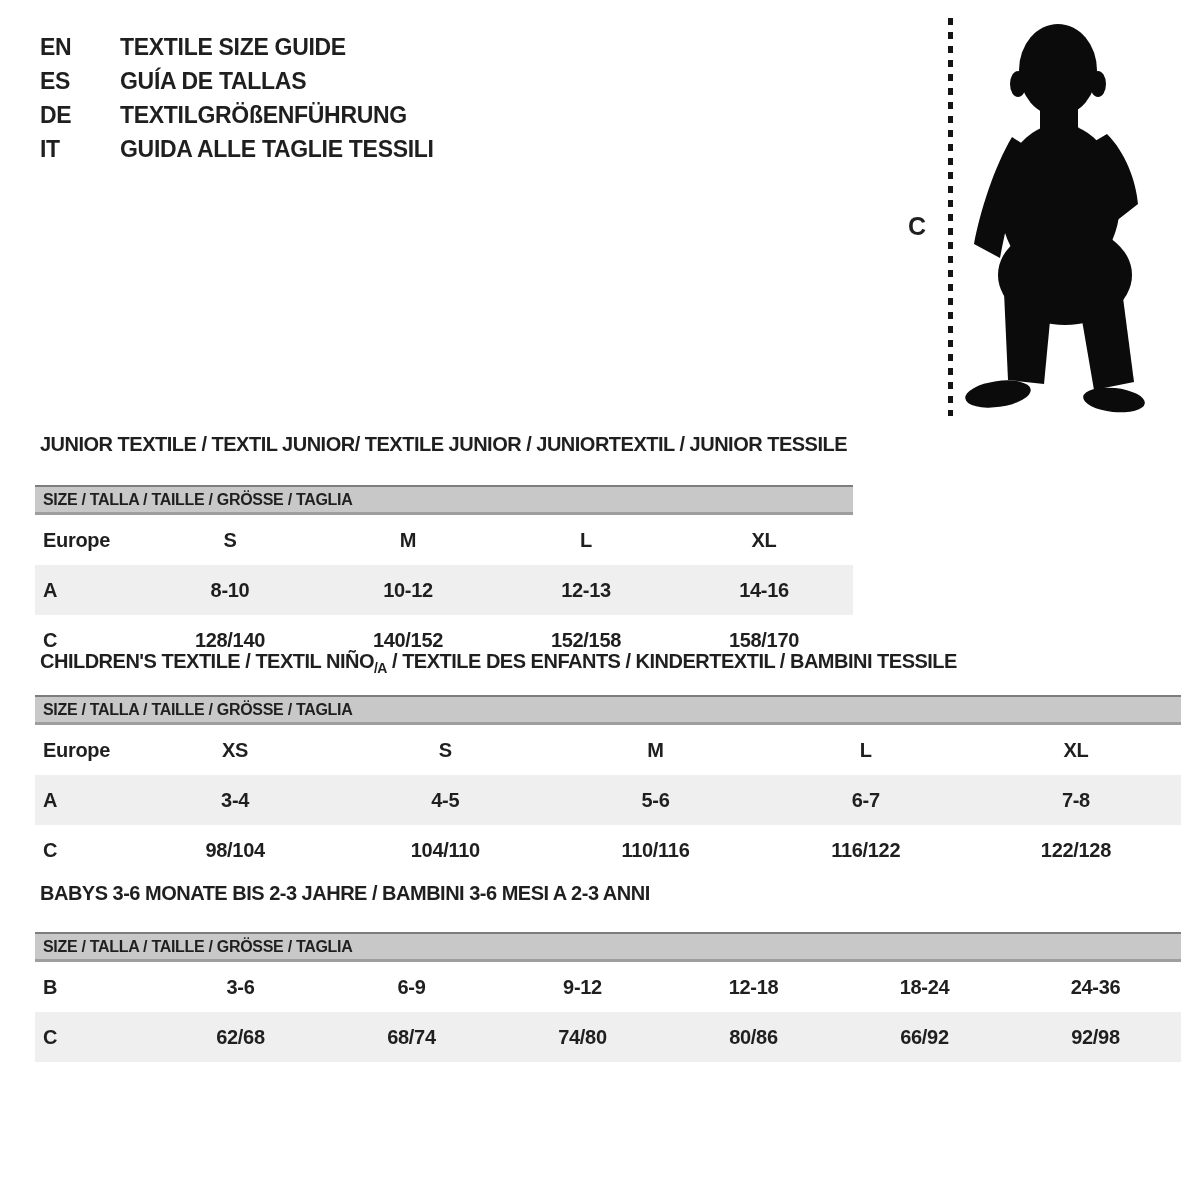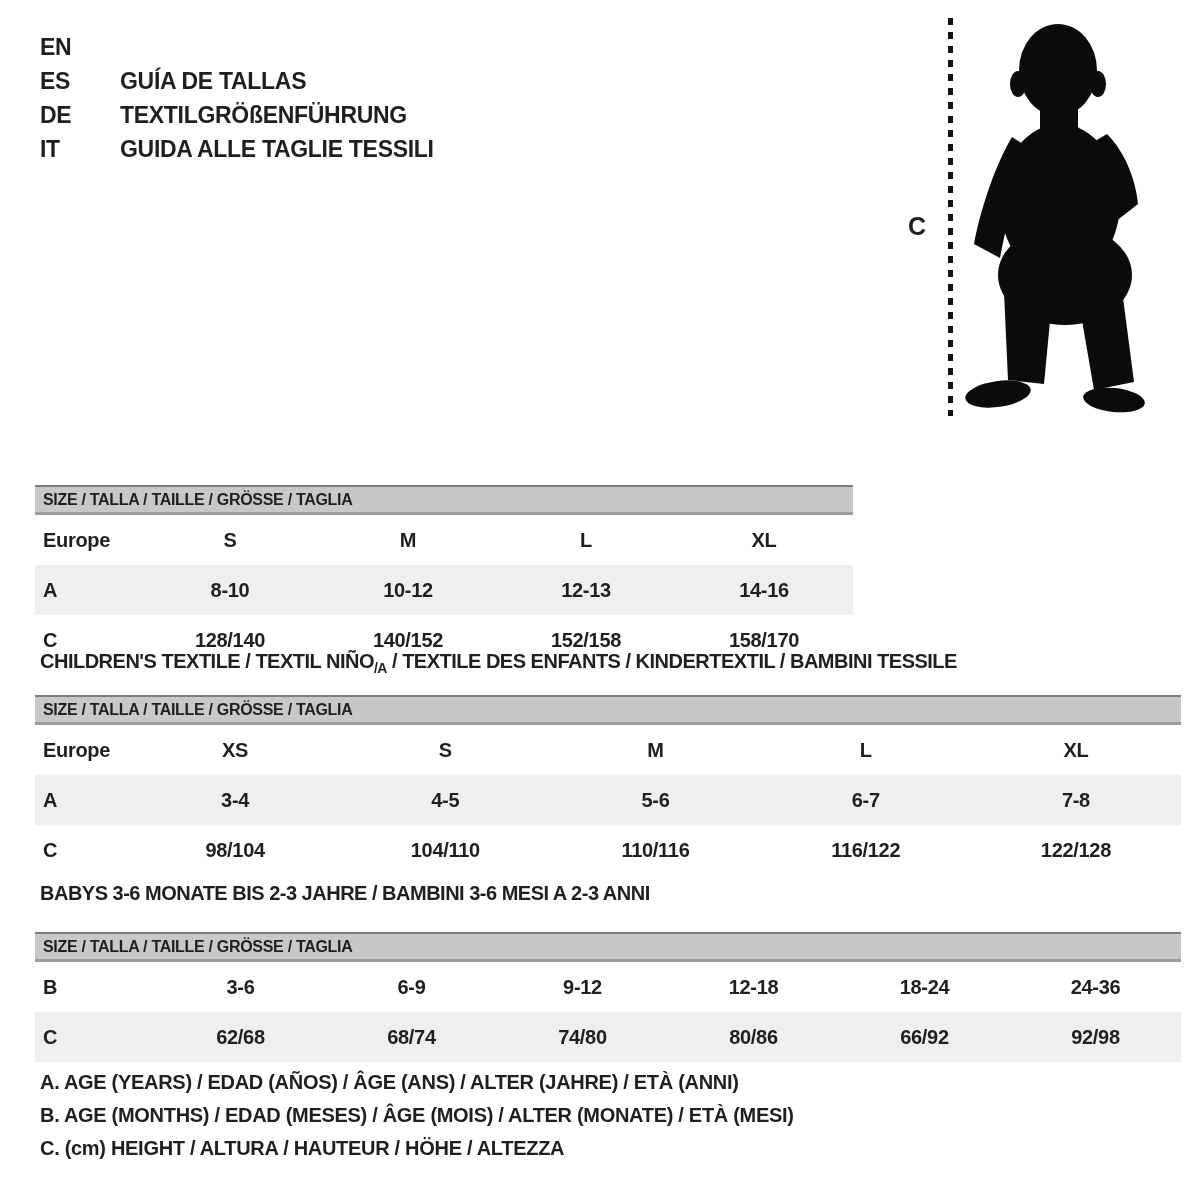--- a/index.html
+++ b/index.html
@@ -41,20 +41,21 @@
   .legend-line{height:33px;display:flex;align-items:center;font-size:20px;white-space:nowrap;}
 </style>
 </head>
 <body>
 
 <div class="canvas">
 
   <div class="langs">
     <div class="lang-row">
       <span class="lang-code">EN</span>
+      <span class="lang-title">TEXTILE SIZE GUIDE</span>
     </div>
     <div class="lang-row">
       <span class="lang-code">ES</span>
       <span class="lang-title">GUÍA DE TALLAS</span>
     </div>
     <div class="lang-row">
       <span class="lang-code">DE</span>
       <span class="lang-title">TEXTILGRÖßENFÜHRUNG</span>
     </div>
     <div class="lang-row">
@@ -73,20 +74,21 @@
     <ellipse cx="98" cy="190" rx="60" ry="78"></ellipse>
     <path d="M50,125 C32,155 18,200 12,232 L38,246 C46,205 56,160 70,138 Z"></path>
     <path d="M145,122 C163,140 174,168 176,192 L153,210 C149,182 140,150 128,132 Z"></path>
     <ellipse cx="103" cy="263" rx="67" ry="50"></ellipse>
     <path d="M42,280 L90,288 L82,372 L46,368 Z"></path>
     <path d="M116,285 L160,278 L172,370 L132,378 Z"></path>
     <ellipse cx="36" cy="382" rx="33" ry="13" transform="rotate(-8 36 382)"></ellipse>
     <ellipse cx="152" cy="388" rx="31" ry="12" transform="rotate(6 152 388)"></ellipse>
   </svg>
 
+  <div class="section-title" style="top:433px;">JUNIOR TEXTILE / TEXTIL JUNIOR/ TEXTILE JUNIOR / JUNIORTEXTIL / JUNIOR TESSILE</div>
   <div class="sizetable t-junior" style="top:485px;">
     <div class="band">SIZE / TALLA / TAILLE / GRÖSSE / TAGLIA</div>
     <div class="trow">
       <span class="rlabel">Europe</span>
       <span class="cell">S</span>
       <span class="cell">M</span>
       <span class="cell">L</span>
       <span class="cell">XL</span>
     </div>
     <div class="trow alt">
@@ -150,19 +152,14 @@
       <span class="rlabel">C</span>
       <span class="cell">62/68</span>
       <span class="cell">68/74</span>
       <span class="cell">74/80</span>
       <span class="cell">80/86</span>
       <span class="cell">66/92</span>
       <span class="cell">92/98</span>
     </div>
   </div>
 
-  <div class="legend">
-    <div class="legend-line">A. AGE (YEARS) / EDAD (AÑOS) / ÂGE (ANS) / ALTER (JAHRE) / ETÀ (ANNI)</div>
-    <div class="legend-line">B. AGE (MONTHS) / EDAD (MESES) / ÂGE (MOIS) / ALTER (MONATE) / ETÀ (MESI)</div>
-    <div class="legend-line">C. (cm) HEIGHT / ALTURA / HAUTEUR / HÖHE / ALTEZZA</div>
-  </div>
 
 </div>
 
 </body></html>

